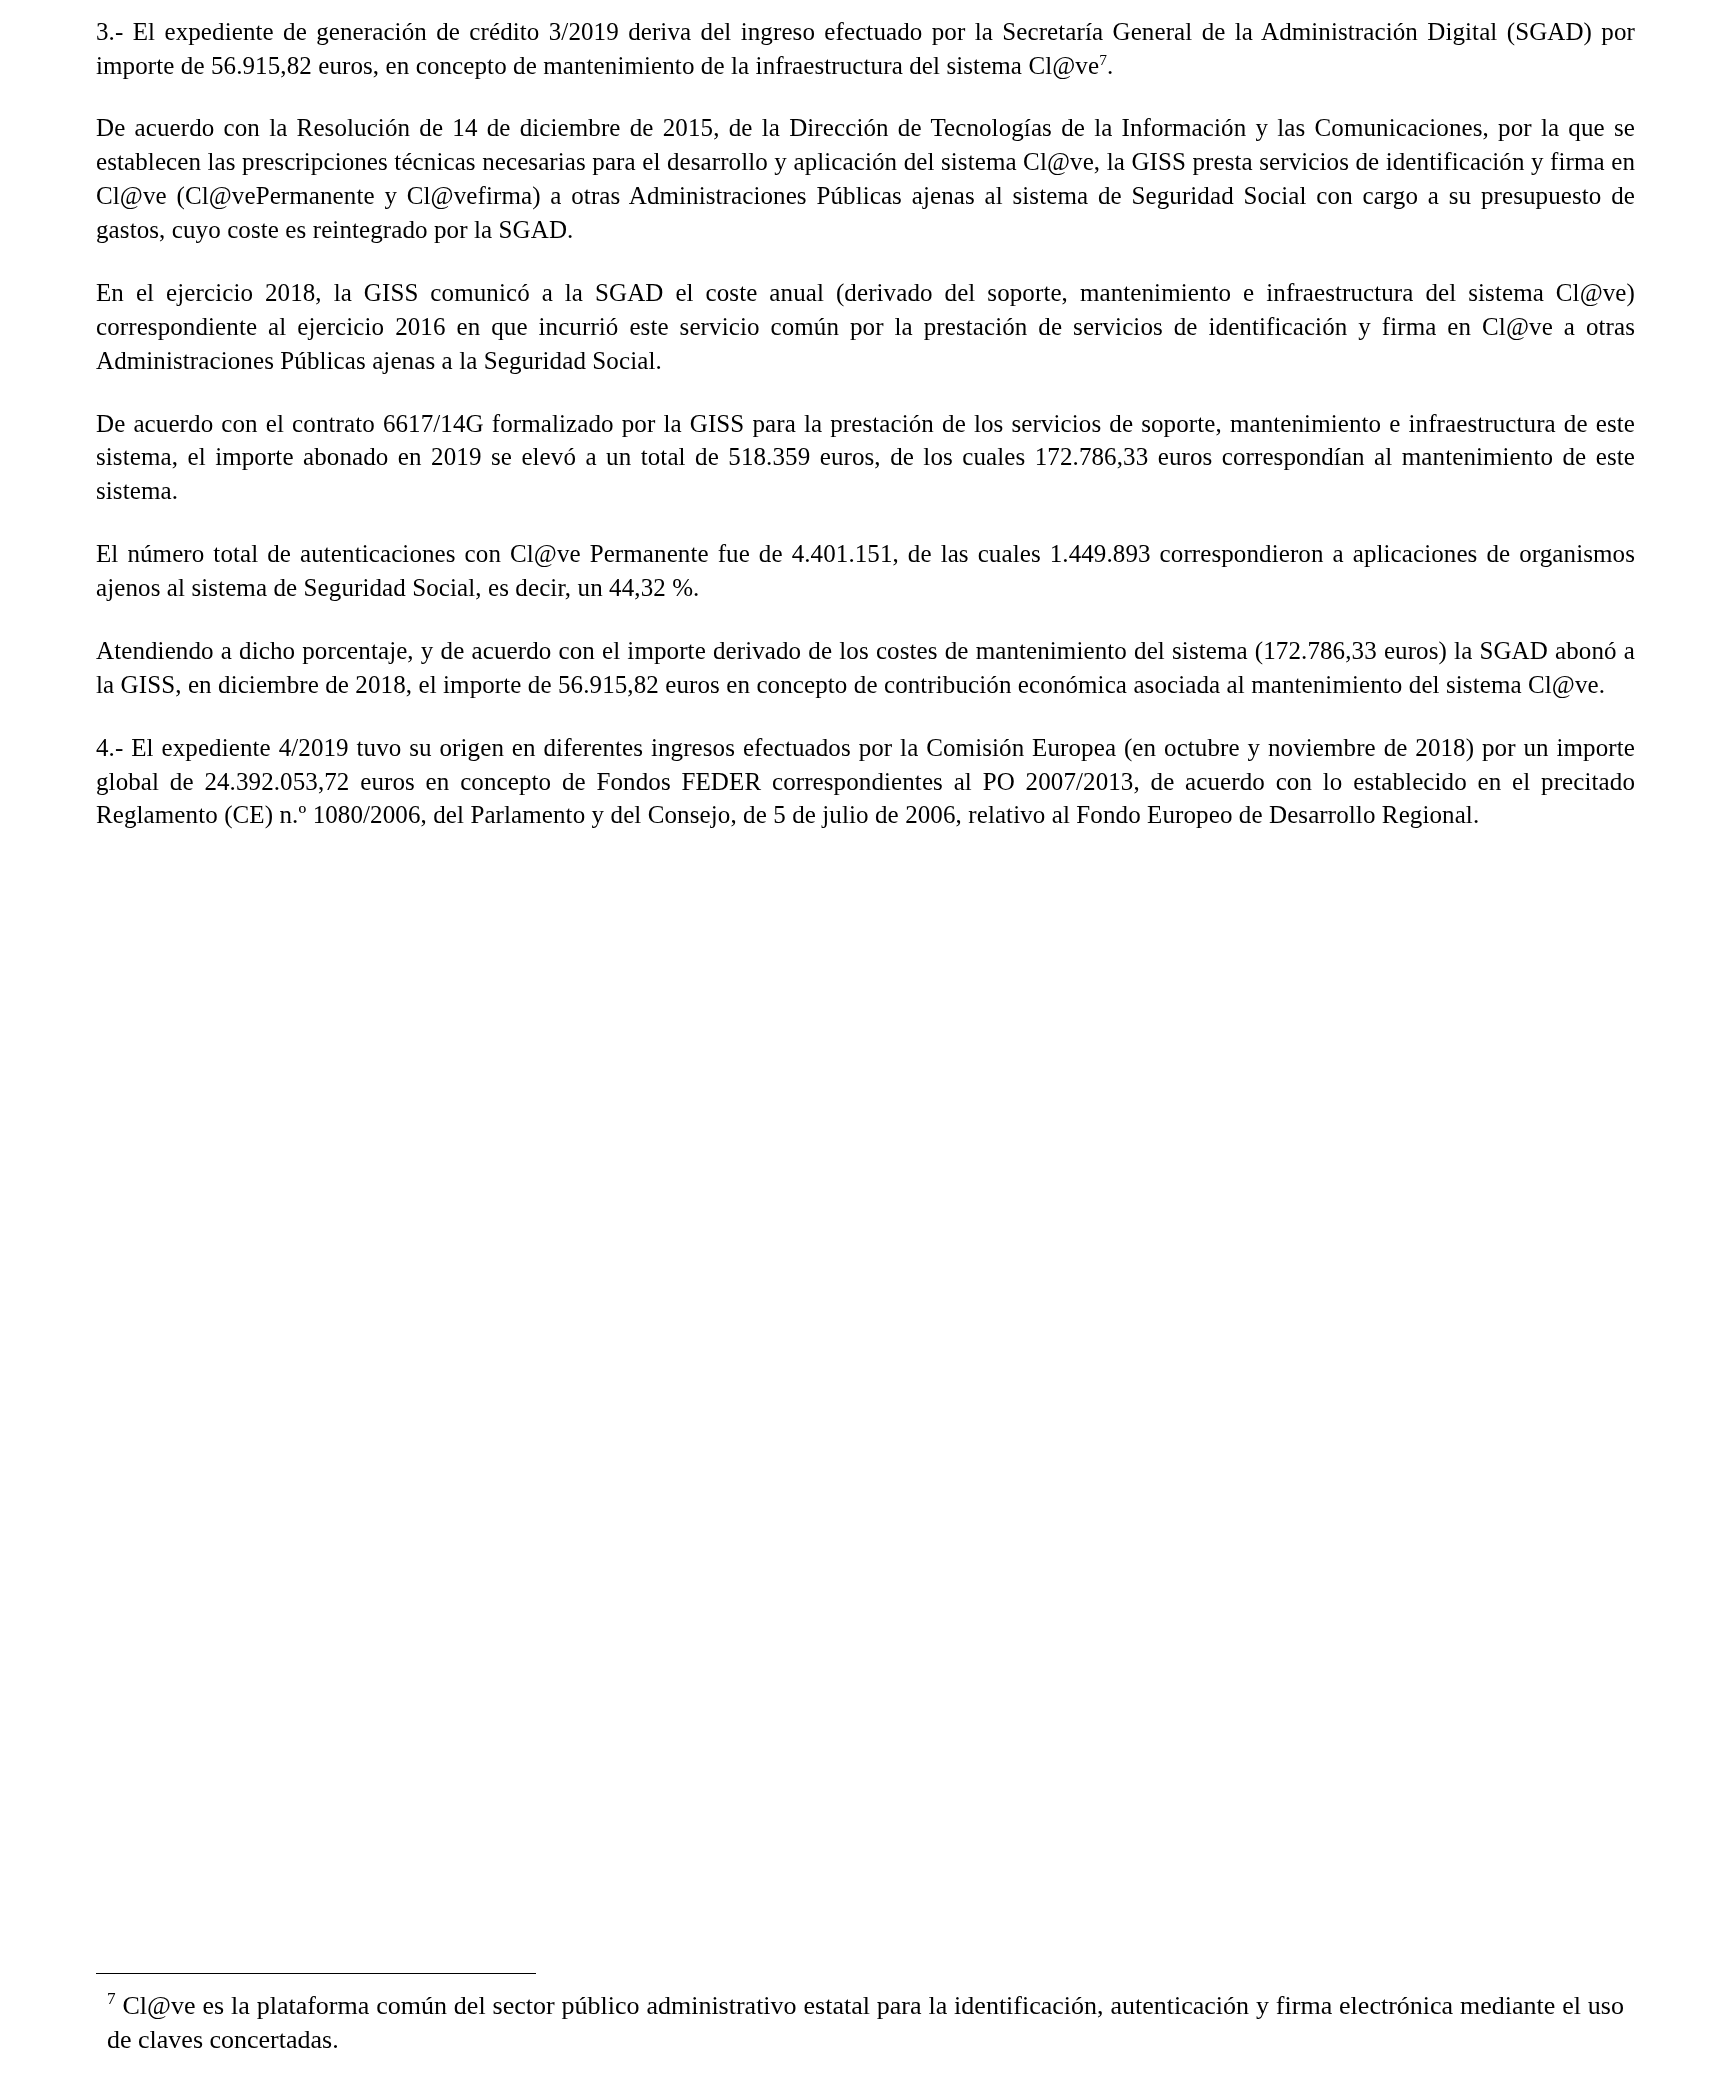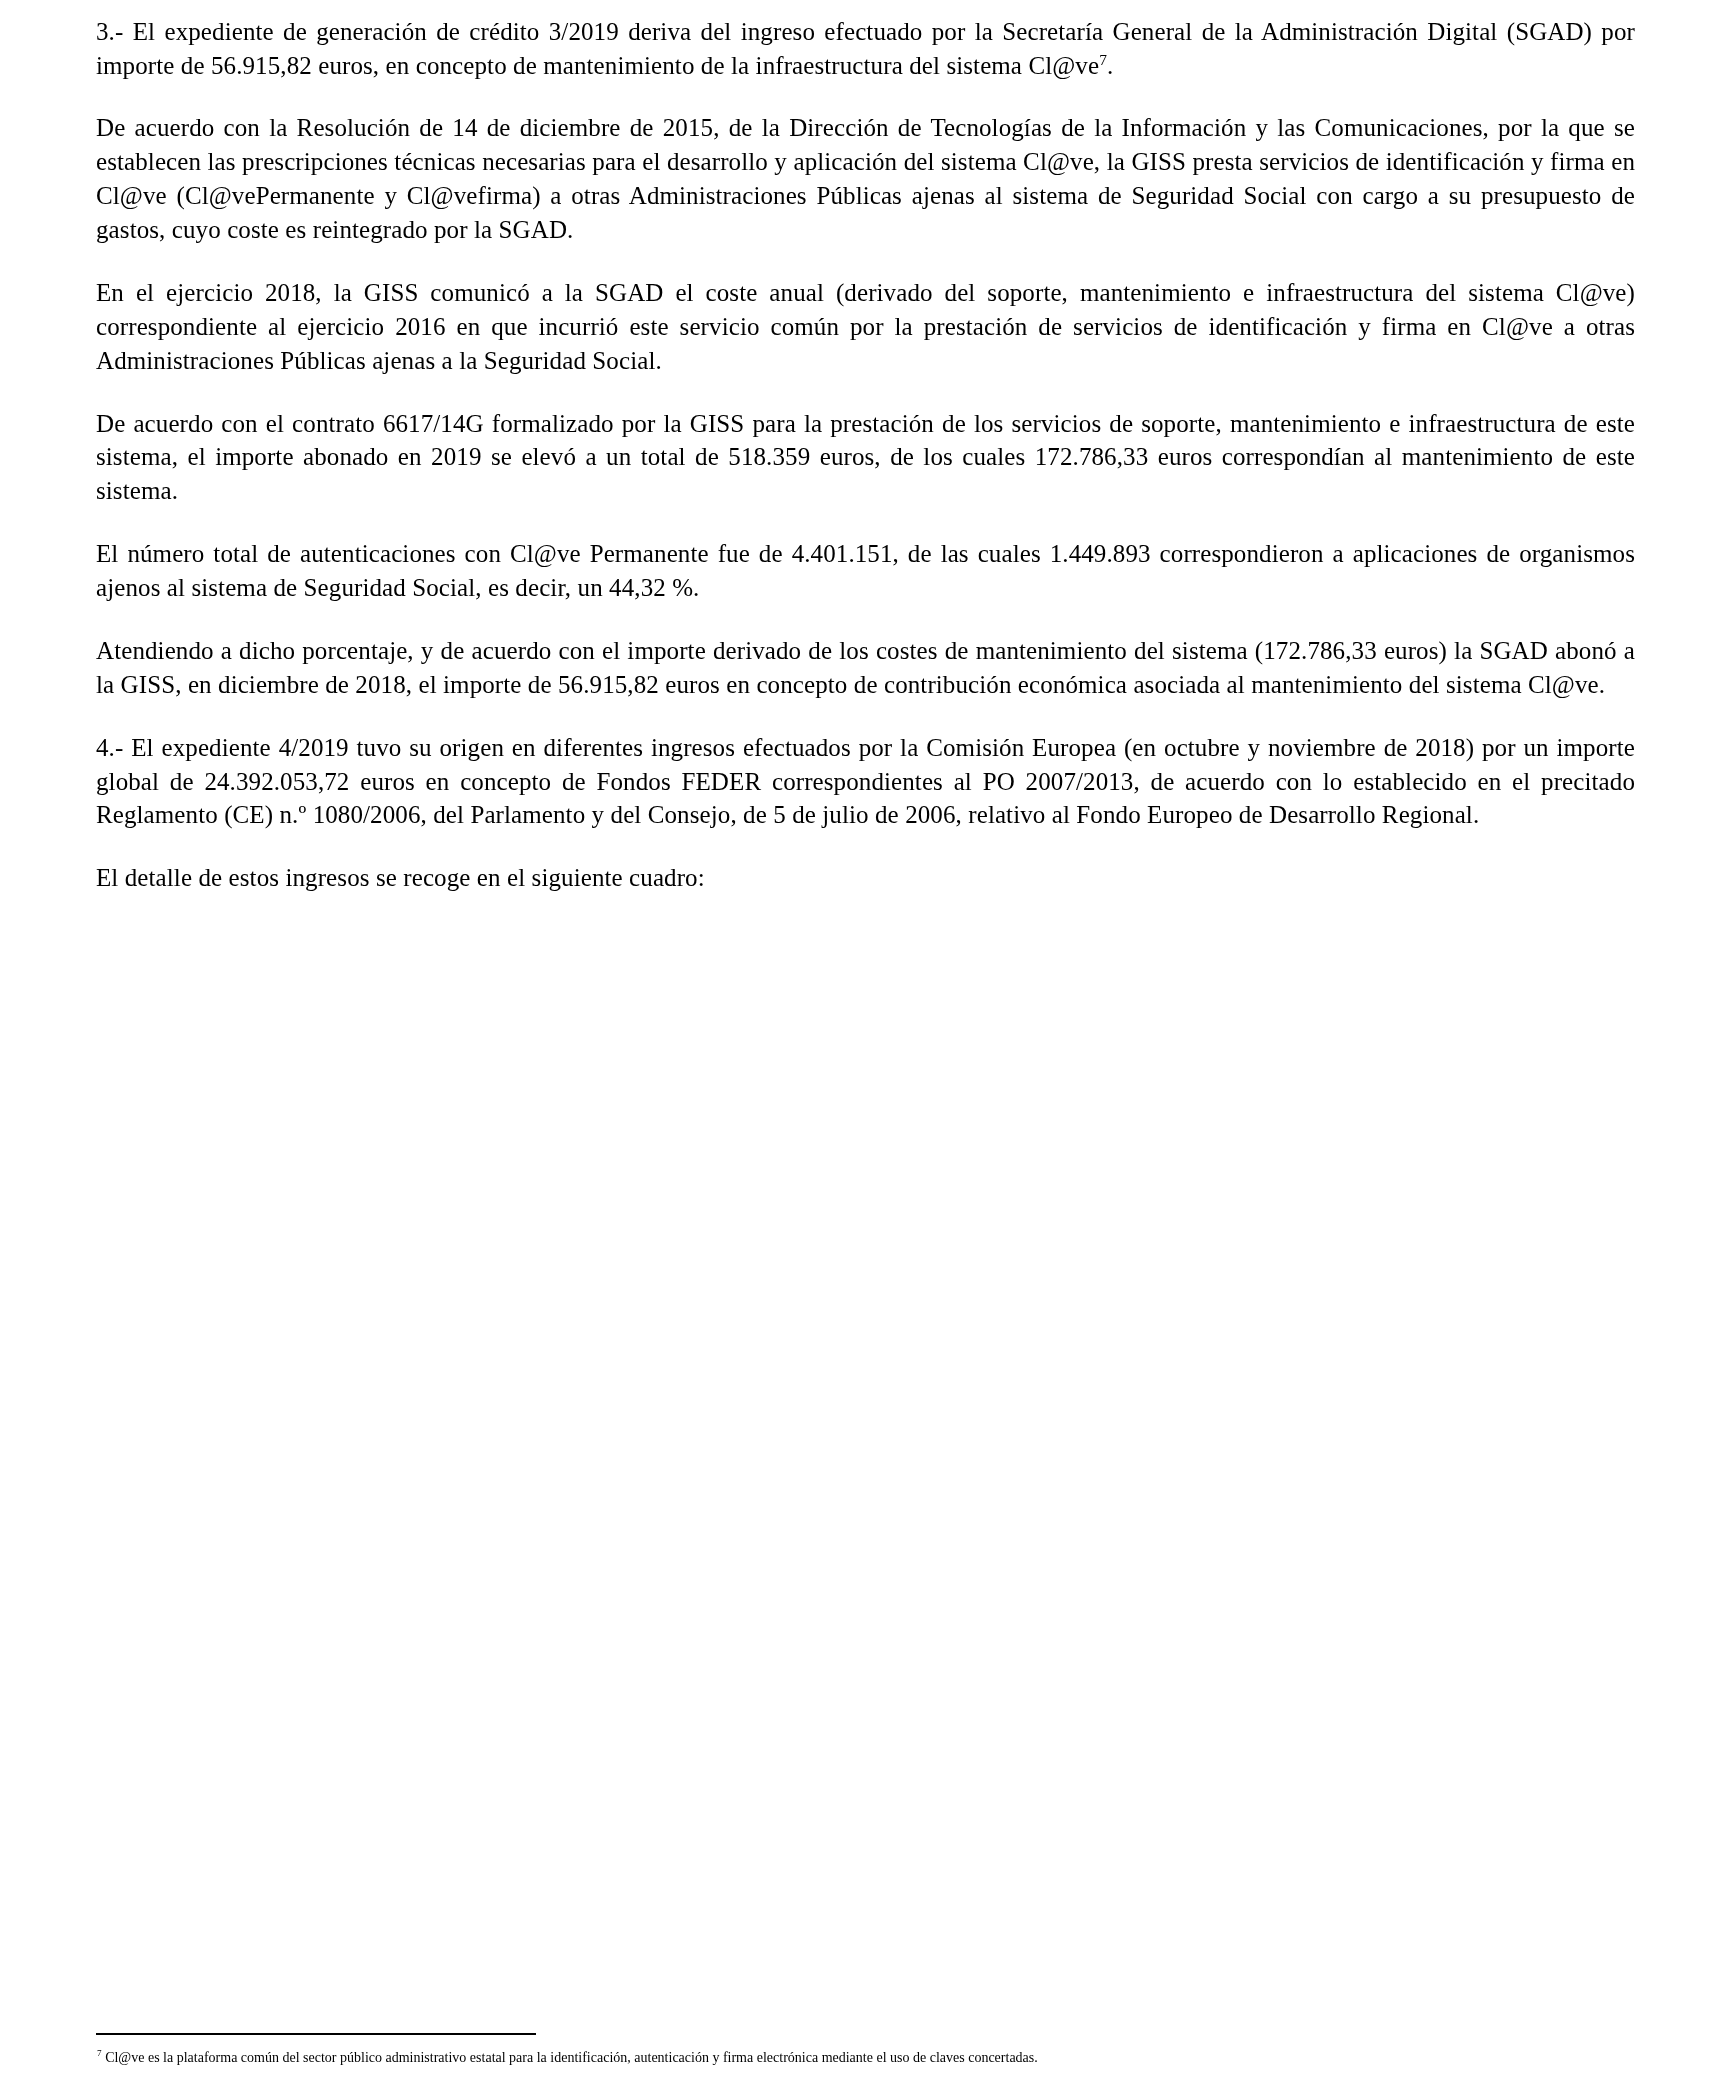--- a/index.html
+++ b/index.html
@@ -39,25 +39,25 @@
     right: 96px;
     bottom: 28px;
   }
   .footnote-rule {
     width: 440px;
     height: 1.6px;
     background: #000000;
     margin-bottom: 14.7px;
   }
   .footnote-text {
-    font-size: 14px;
+    font-size: 26px;
     line-height: 1.33;
     text-align: justify;
     text-justify: inter-word;
-    margin: 1px;
+    margin: 11px;
   }
   .footnote-text sup {
     font-size: 0.66em;
     vertical-align: super;
     line-height: 0;
   }
   .spacer-block {
     height: 0.8px;
   }
 </style>
@@ -73,21 +73,20 @@
   <p class="body-text">En el ejercicio 2018, la GISS comunicó a la SGAD el coste anual (derivado del soporte, mantenimiento e infraestructura del sistema Cl@ve) correspondiente al ejercicio 2016 en que incurrió este servicio común por la prestación de servicios de identificación y firma en Cl@ve a otras Administraciones Públicas ajenas a la Seguridad Social.</p>
 
   <p class="body-text">De acuerdo con el contrato 6617/14G formalizado por la GISS para la prestación de los servicios de soporte, mantenimiento e infraestructura de este sistema, el importe abonado en 2019 se elevó a un total de 518.359 euros, de los cuales 172.786,33 euros correspondían al mantenimiento de este sistema.</p>
 
   <p class="body-text">El número total de autenticaciones con Cl@ve Permanente fue de 4.401.151, de las cuales 1.449.893 correspondieron a aplicaciones de organismos ajenos al sistema de Seguridad Social, es decir, un 44,32 %.</p>
 
   <p class="body-text">Atendiendo a dicho porcentaje, y de acuerdo con el importe derivado de los costes de mantenimiento del sistema (172.786,33 euros) la SGAD abonó a la GISS, en diciembre de 2018, el importe de 56.915,82 euros en concepto de contribución económica asociada al mantenimiento del sistema Cl@ve.</p>
 
   <p class="body-text">4.- El expediente 4/2019 tuvo su origen en diferentes ingresos efectuados por la Comisión Europea (en octubre y noviembre de 2018) por un importe global de 24.392.053,72 euros en concepto de Fondos FEDER correspondientes al PO 2007/2013, de acuerdo con lo establecido en el precitado Reglamento (CE) n.º 1080/2006, del Parlamento y del Consejo, de 5 de julio de 2006, relativo al Fondo Europeo de Desarrollo Regional.</p>
 
-  <p class="body-text">El detalle de estos ingresos se recoge en el siguiente cuadro:</p>
 
   <div class="spacer-block"></div>
 
   <div class="footnote-area">
     <div class="footnote-rule"></div>
     <p class="footnote-text"><sup>7</sup><span> Cl@ve es la plataforma común del sector público administrativo estatal para la identificación, autenticación y firma electrónica mediante el uso de claves concertadas.</span></p>
   </div>
 
 </div>
 

